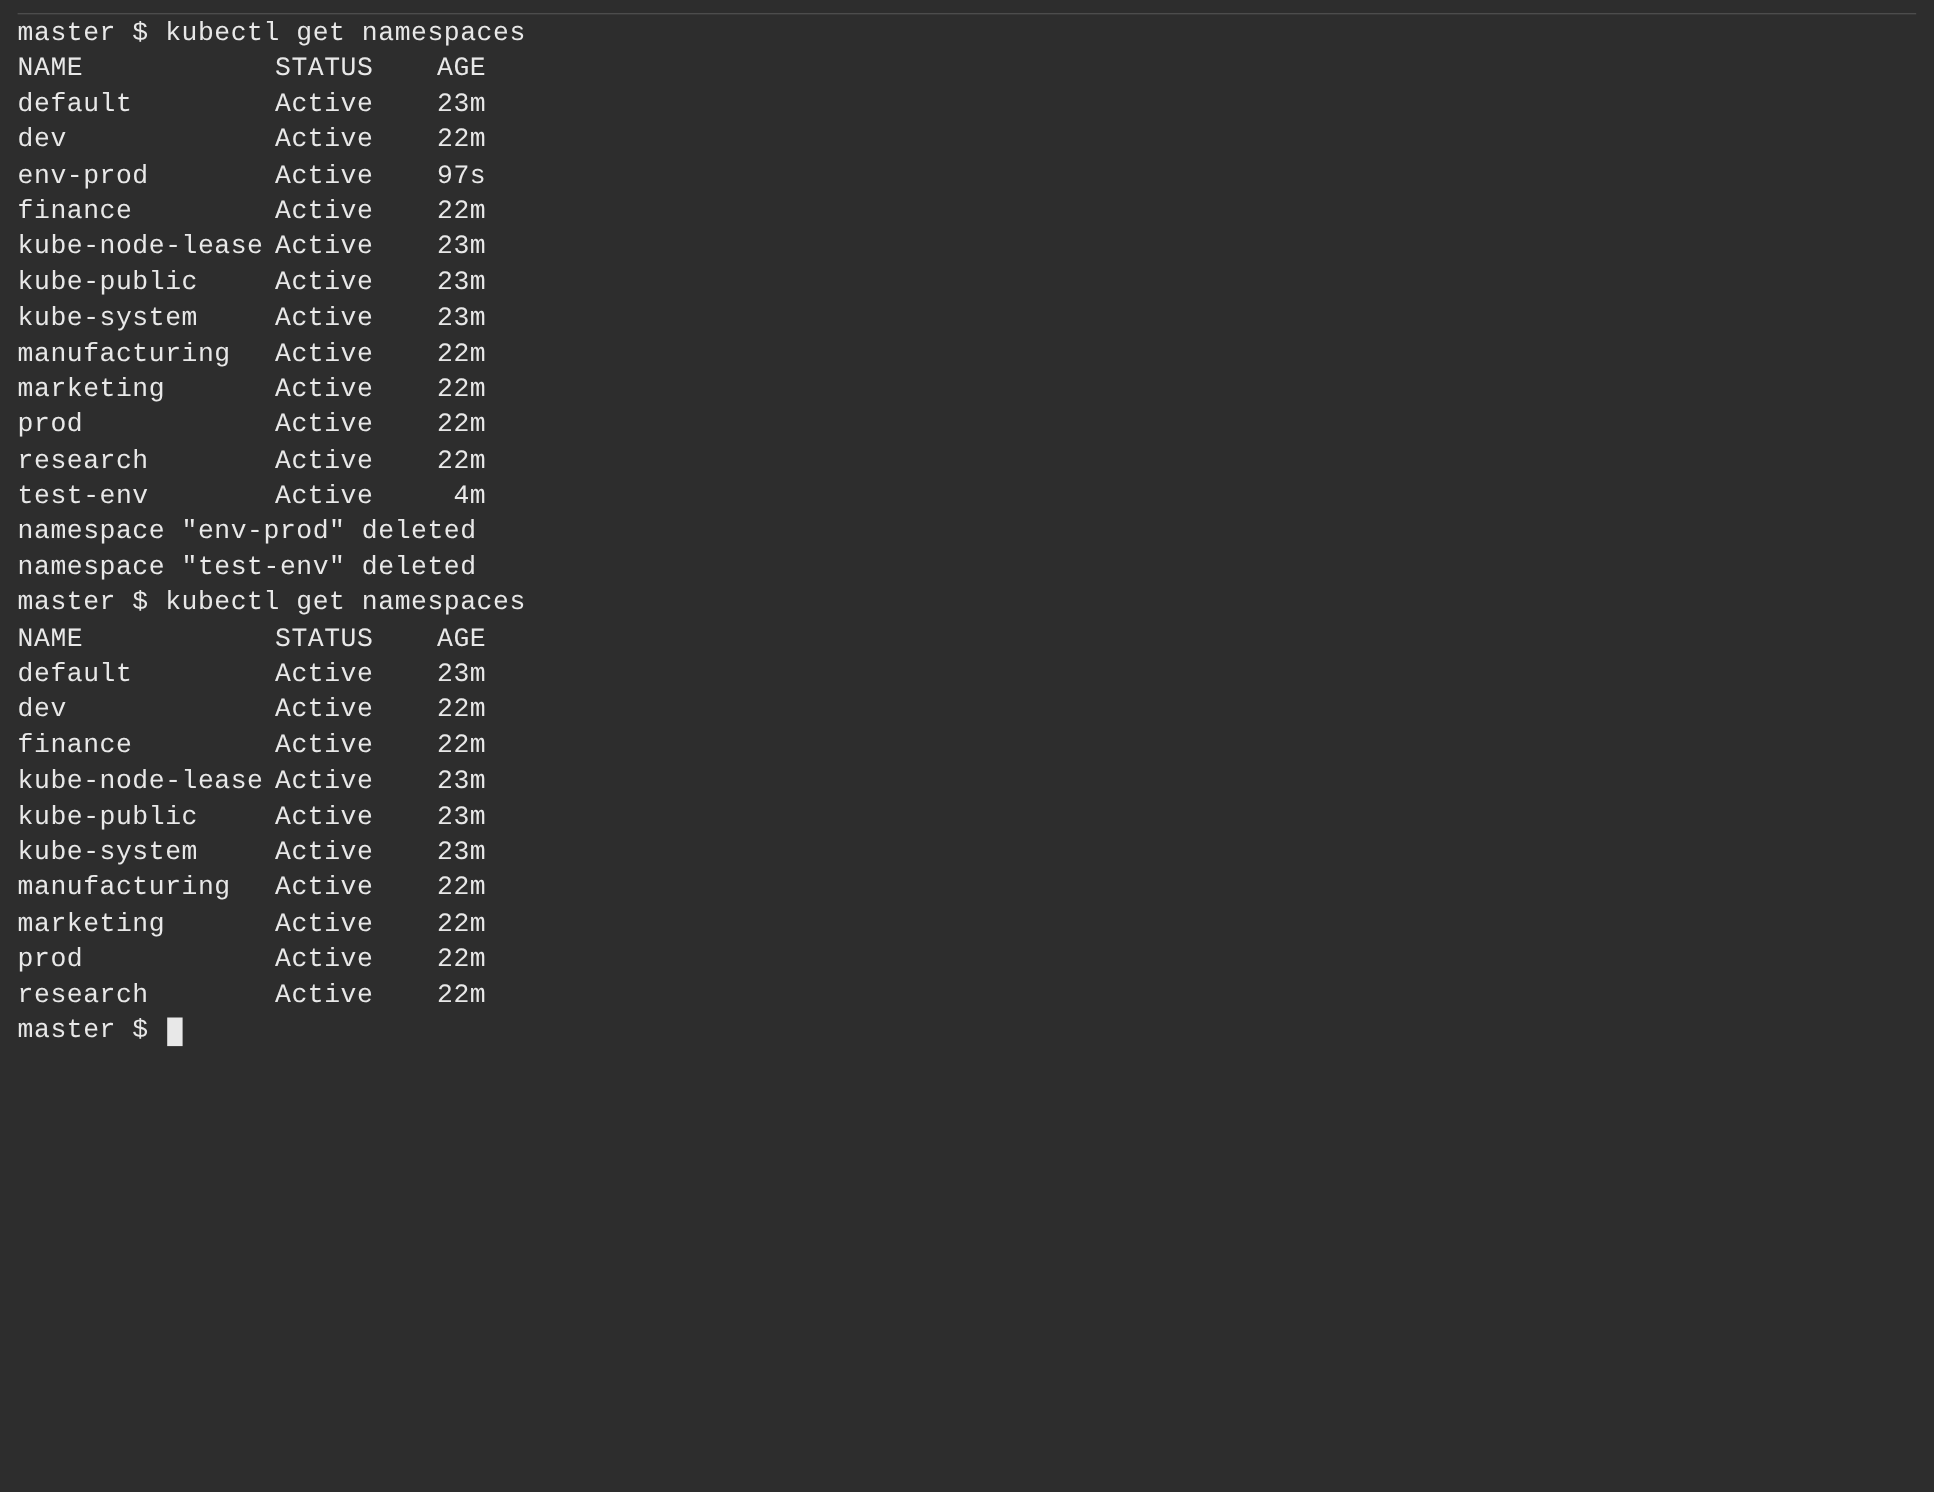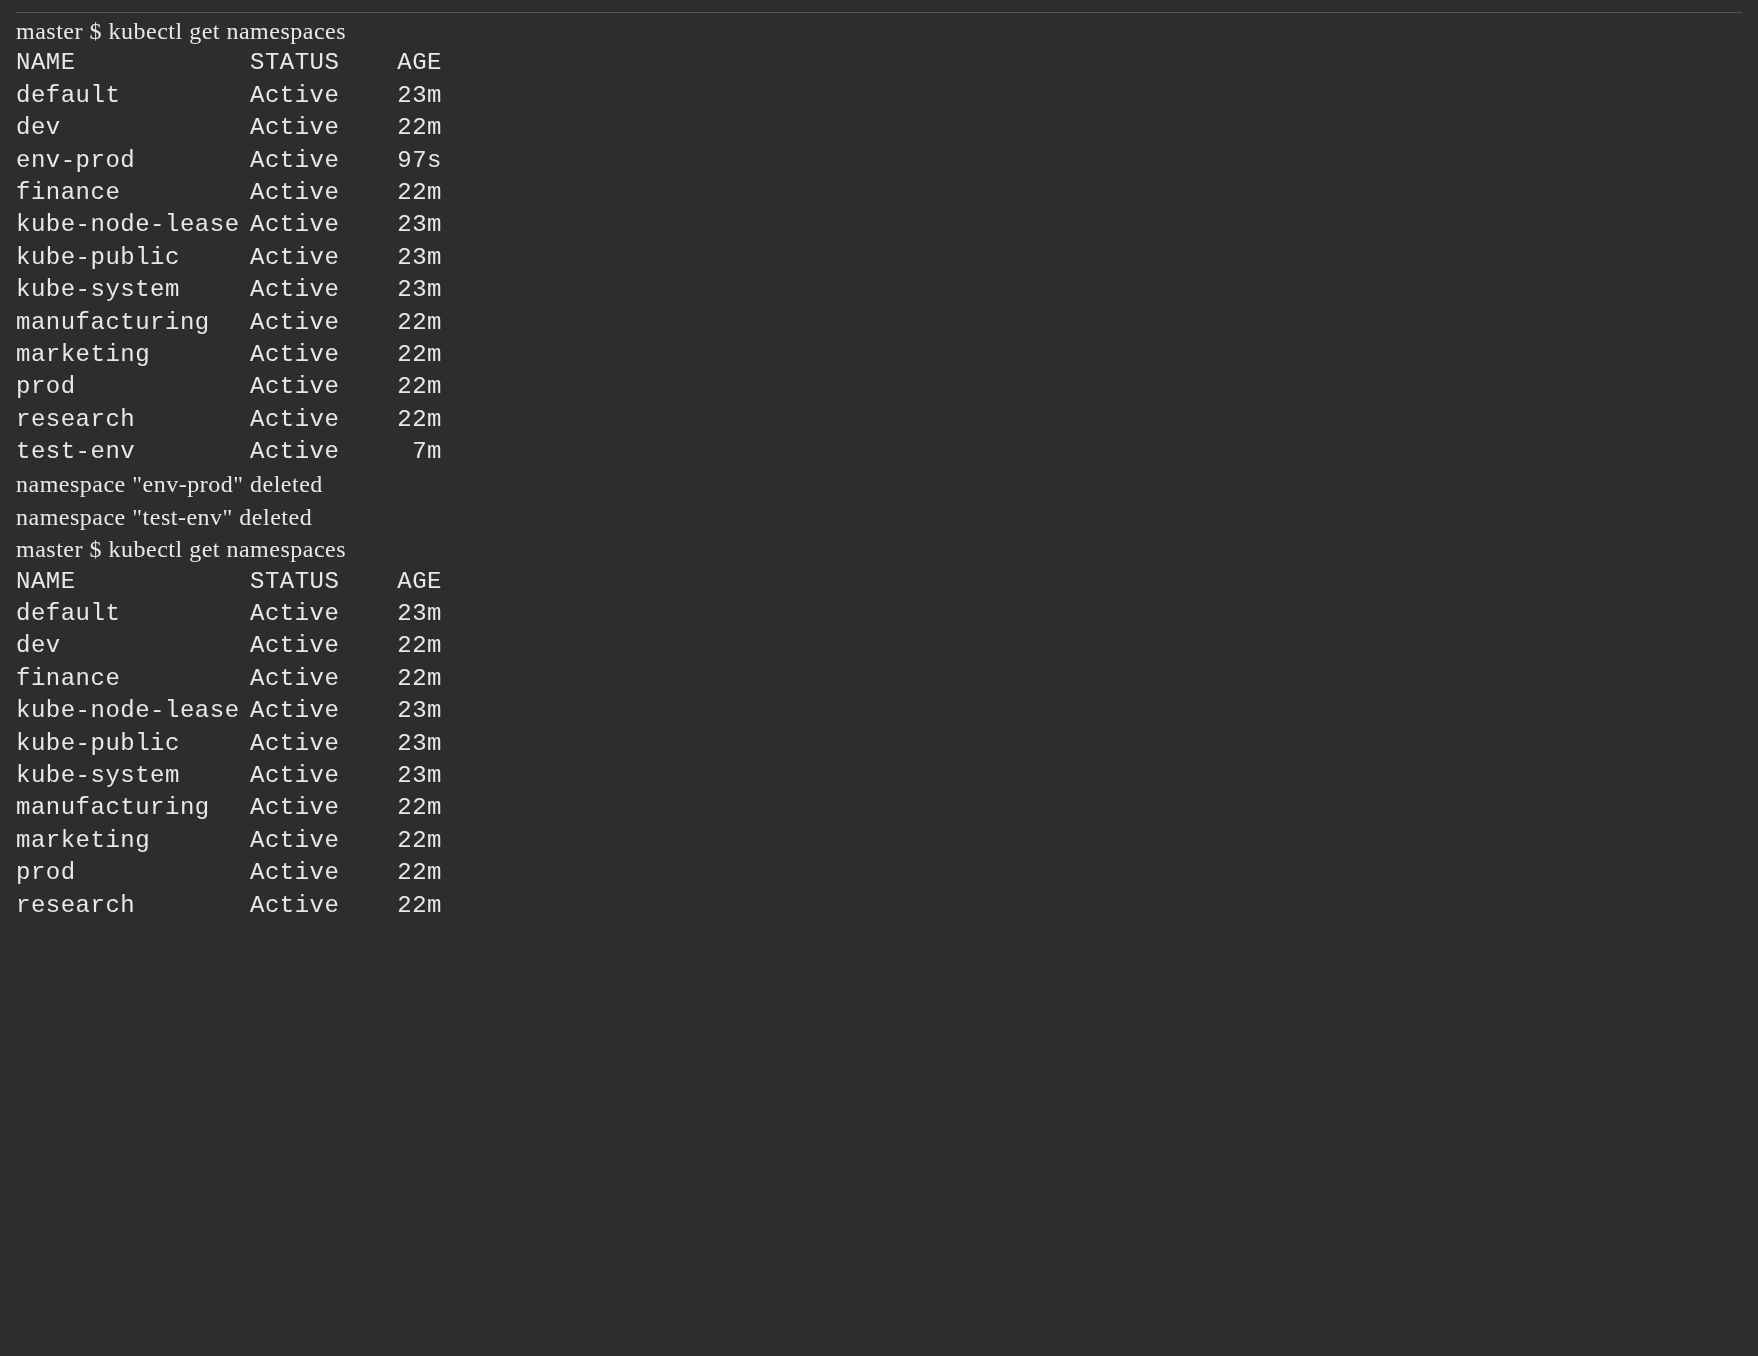--- a/index.html
+++ b/index.html
@@ -13,21 +13,20 @@
       font-family: 'Menlo', 'Monaco', 'Consolas', 'Courier New', monospace;
       font-size: 24px;
       line-height: 1.35;
       padding: 12px 16px;
       width: 1758px;
       height: 1356px;
       letter-spacing: 0.5px;
     }
     .terminal-line {
       white-space: pre;
-      font-family: Liberation Serif, serif;
     }
     .prompt {
       color: #e8e8e8;
     }
     .command {
       color: #e8e8e8;
     }
     .header-row {
       font-weight: normal;
     }
@@ -124,21 +123,21 @@
         <span class="col-age">22m</span>
       </div>
     <div class="table-row">
         <span class="col-name">research</span>
         <span class="col-status">Active</span>
         <span class="col-age">22m</span>
       </div>
     <div class="table-row">
         <span class="col-name">test-env</span>
         <span class="col-status">Active</span>
-        <span class="col-age">7m</span>
+        <span class="col-age">4m</span>
       </div>
   </div>
 
 
   <div class="terminal-line">namespace "env-prod" deleted</div>
   <div class="terminal-line">namespace "test-env" deleted</div>
 
   <div class="terminal-line"><span class="prompt">master</span> <span class="prompt">$</span> <span class="command">kubectl get namespaces</span></div>
 
   <div class="table-row header-row">
@@ -193,14 +192,15 @@
         <span class="col-status">Active</span>
         <span class="col-age">22m</span>
       </div>
     <div class="table-row">
         <span class="col-name">research</span>
         <span class="col-status">Active</span>
         <span class="col-age">22m</span>
       </div>
   </div>
 
+  <div class="terminal-line"><span class="prompt">master</span> <span class="prompt">$</span> <span class="cursor"></span></div>
 
 </div>
 
 </body></html>

